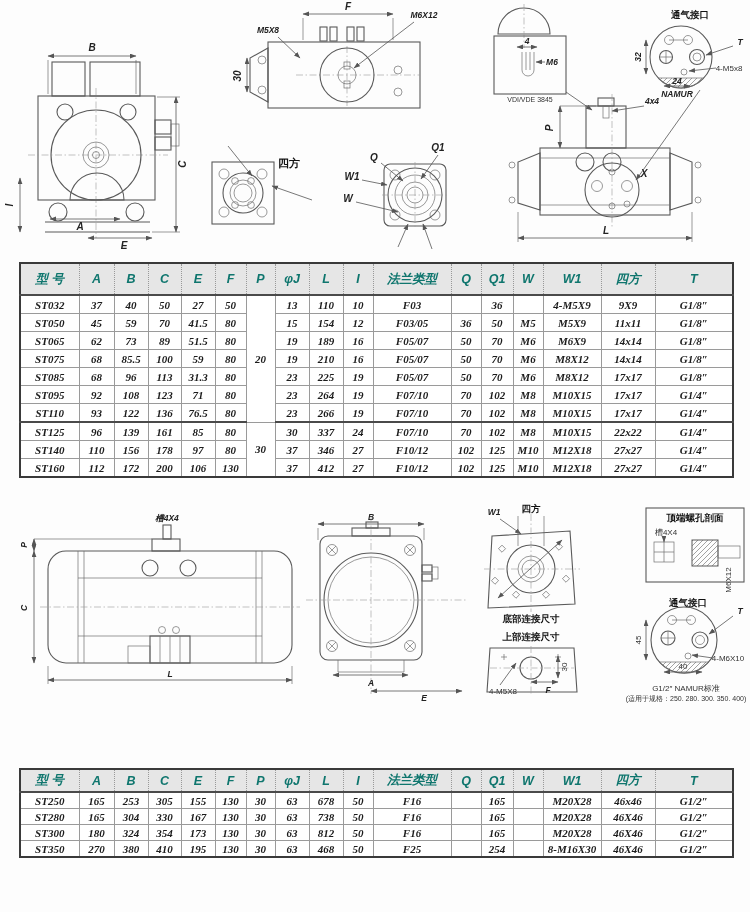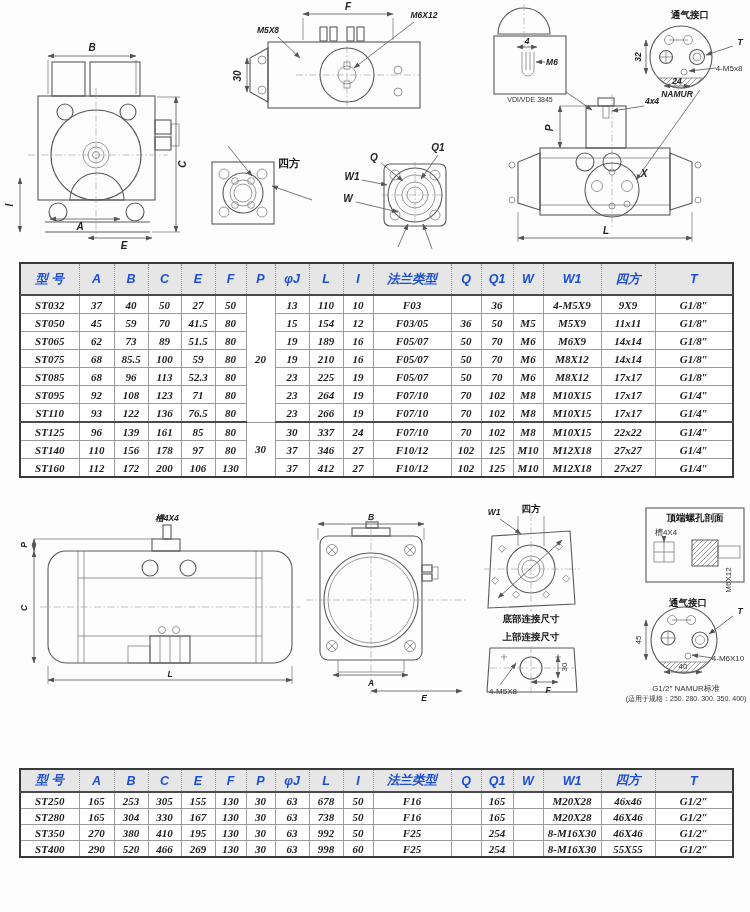--- a/index.html
+++ b/index.html
@@ -7,21 +7,21 @@
        font-family:"Liberation Sans",sans-serif;overflow:hidden;}
   .drawing{position:absolute;left:0;}
   #topdraw{top:0;}
   #middraw{top:488px;}
   
   table.spec{position:absolute;left:19px;width:713px;border-collapse:collapse;
     table-layout:fixed;background:#fff;border:2px solid #3a3a3a;}
   #table1{top:262px;}
   #table2{top:768px;}
   table.spec th{background:#e6e6e6;border-left:1px dotted #999;border-bottom:2px solid #4a4a4a;
-    font-style:italic;font-weight:bold;font-size:12.5px;color:#1d4ed8;padding:0;}
+    font-style:italic;font-weight:bold;font-size:12.5px;color:#0f766e;padding:0;}
   table.spec th:first-child{border-left:none;}
   table.spec td{border:1px solid #9a9a9a;text-align:center;padding:0;
     font-style:italic;font-weight:bold;font-size:11px;color:#1c1c1c;
     font-family:"Liberation Serif",serif;}
   #table1 th{height:30px;}
   #table2 th{height:21px;}
   #table1 td{height:17px;}
   #table2 td{height:15px;}
   tr.thick td{border-bottom:2px solid #4a4a4a;}
   
@@ -347,21 +347,21 @@
         <td>M6</td>
         <td>M8X12</td>
         <td>14x14</td>
         <td>G1/8″</td>
       </tr>
       <tr>
         <td>ST085</td>
         <td>68</td>
         <td>96</td>
         <td>113</td>
-        <td>52.3</td>
+        <td>31.3</td>
         <td>80</td>
         <td>23</td>
         <td>225</td>
         <td>19</td>
         <td>F05/07</td>
         <td>50</td>
         <td>70</td>
         <td>M6</td>
         <td>M8X12</td>
         <td>17x17</td>
@@ -682,51 +682,51 @@
         <td>50</td>
         <td>F16</td>
         <td></td>
         <td>165</td>
         <td></td>
         <td>M20X28</td>
         <td>46X46</td>
         <td>G1/2″</td>
       </tr>
       <tr>
+        <td>ST300</td>
+        <td>180</td>
+        <td>324</td>
+        <td>354</td>
+        <td>173</td>
+        <td>130</td>
+        <td>30</td>
+        <td>63</td>
+        <td>812</td>
+        <td>50</td>
+        <td>F16</td>
+        <td></td>
+        <td>165</td>
+        <td></td>
+        <td>M20X28</td>
+        <td>46X46</td>
+        <td>G1/2″</td>
+      </tr>
+      <tr>
         <td>ST350</td>
         <td>270</td>
         <td>380</td>
         <td>410</td>
         <td>195</td>
         <td>130</td>
         <td>30</td>
         <td>63</td>
-        <td>992</td>
+        <td>468</td>
         <td>50</td>
         <td>F25</td>
         <td></td>
         <td>254</td>
         <td></td>
         <td>8-M16X30</td>
         <td>46X46</td>
         <td>G1/2″</td>
       </tr>
-      <tr>
-        <td>ST400</td>
-        <td>290</td>
-        <td>520</td>
-        <td>466</td>
-        <td>269</td>
-        <td>130</td>
-        <td>30</td>
-        <td>63</td>
-        <td>998</td>
-        <td>60</td>
-        <td>F25</td>
-        <td></td>
-        <td>254</td>
-        <td></td>
-        <td>8-M16X30</td>
-        <td>55X55</td>
-        <td>G1/2″</td>
-      </tr>
     </tbody>
   </table>
 
 </body></html>

